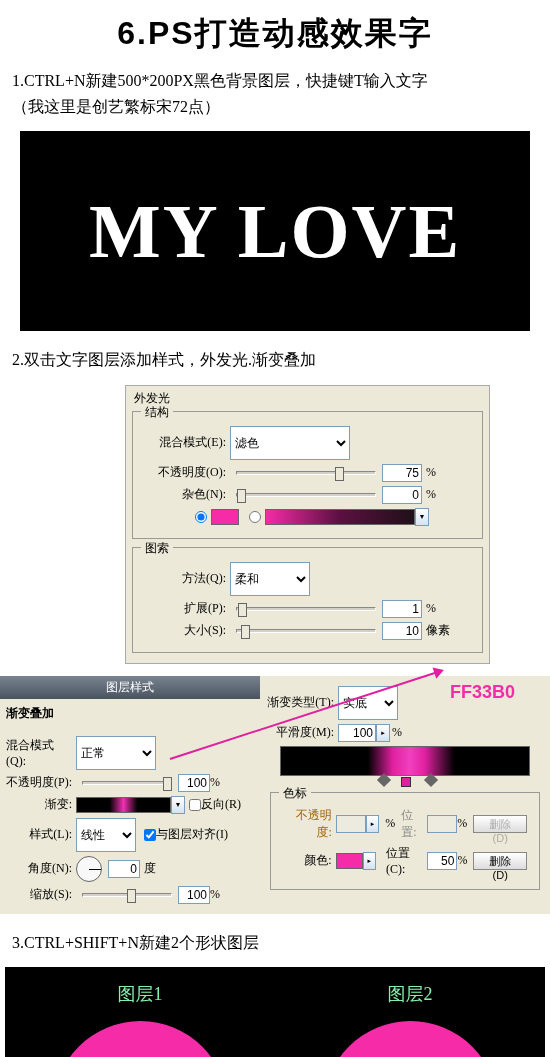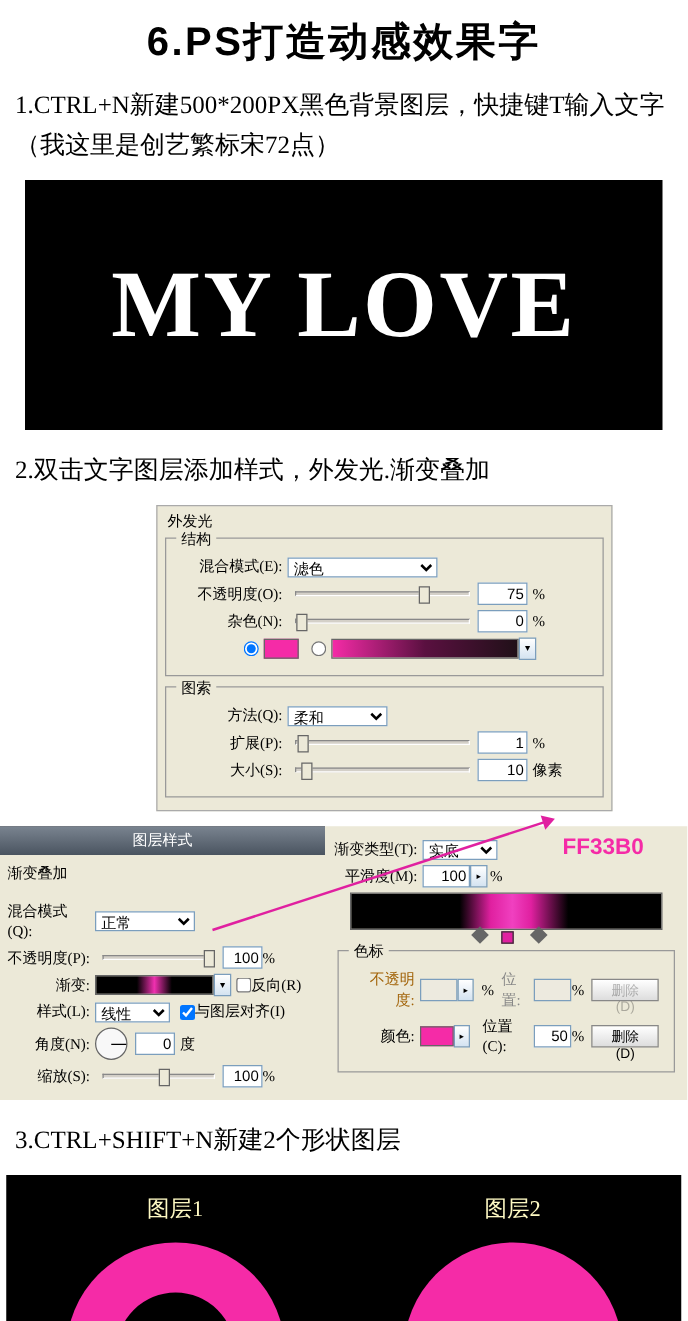--- a/index.html
+++ b/index.html
@@ -1,33 +1,33 @@
 <!DOCTYPE html>
 <html><head>
   <meta charset="utf-8">
   <style>
     * { margin: 0; padding: 0; box-sizing: border-box; }
     body { width: 550px; font-family: "SimSun", "宋体", serif; background: #fff; color: #000; font-size: 14px; }
     
     .title { text-align: center; font-size: 32px; font-weight: bold; font-family: "SimHei", "黑体", sans-serif; padding: 12px 0 8px; letter-spacing: 2px; }
     
-    .step-text { padding: 4px 12px; line-height: 1.6; font-size: 20px; }
+    .step-text { padding: 4px 12px; line-height: 1.6; font-size: 16px; }
     
     .canvas1 { width: 510px; height: 200px; margin: 8px auto 12px; background: #000; display: flex; align-items: center; justify-content: center; }
     .canvas1-text { color: #fff; font-family: "Times New Roman", serif; font-size: 76px; font-weight: bold; letter-spacing: 2px; }
     
     .panel { margin: 8px 60px 12px 125px; }
     .fieldset { border: 1px solid #999; margin: 2px 4px 8px; padding: 10px 12px 8px; position: relative; background: #ece9d8; }
     .fieldset legend { position: absolute; top: -8px; left: 8px; background: #ece9d8; padding: 0 4px; font-size: 12px; }
     .panel-wrap { background: #ece9d8; border: 1px solid #aaa; padding: 2px; }
     
     .row { display: flex; align-items: center; margin: 4px 0; font-size: 12px; }
     .row-label { width: 85px; text-align: right; padding-right: 4px; }
     
-    select.ctrl { height: 16px; font-size: 12px; border: 1px solid #7b9ebd; background: #fff; }
+    select.ctrl { height: 34px; font-size: 12px; border: 1px solid #7b9ebd; background: #fff; }
     input.num { width: 40px; height: 18px; font-size: 12px; border: 1px solid #7b9ebd; text-align: right; padding-right: 2px; }
     
     .slider { width: 140px; height: 4px; background: #d4d0c8; border-top: 1px solid #888; border-left: 1px solid #888; border-bottom: 1px solid #fff; border-right: 1px solid #fff; position: relative; margin: 0 6px; }
     .slider-thumb { position: absolute; top: -5px; width: 9px; height: 14px; background: #ece9d8; border: 1px solid #666; }
     
     .color-swatch { width: 28px; height: 16px; border: 1px solid #666; display: inline-block; }
     .gradient-swatch { width: 150px; height: 16px; border: 1px solid #666; display: inline-block; }
     
     .radio { width: 12px; height: 12px; }
     
@@ -49,21 +49,21 @@
     .gradient-editor { width: 250px; height: 30px; background: linear-gradient(to right, #000 0%, #000 35%, #e020a0 45%, #f040c0 52%, #e020a0 58%, #000 70%, #000 100%); border: 1px solid #666; position: relative; margin: 4px auto; }
     .stop-marker { position: absolute; width: 10px; height: 10px; bottom: -10px; }
     .stop-marker.diamond { background: #666; transform: rotate(45deg); }
     .stop-marker.house { background: #e020a0; border: 1px solid #333; bottom: -12px; }
     
     .btn-small { border: 1px solid #888; background: linear-gradient(#fff, #ddd); padding: 1px 8px; font-size: 11px; height: 18px; }
     
     
     .canvas3 { width: 540px; height: 280px; margin: 8px auto; background: #000; display: flex; position: relative; }
     .layer-cell { width: 50%; display: flex; flex-direction: column; align-items: center; justify-content: flex-start; padding-top: 15px; }
-    .layer-label { color: #fef9c3; font-size: 18px; font-family: "SimHei"; }
+    .layer-label { color: #86efac; font-size: 18px; font-family: "SimHei"; }
     .ring { width: 175px; height: 175px; border-radius: 50%; background: #f52ba7; margin-top: 15px; position: relative; }
     .ring::after { content: ''; position: absolute; width: 95px; height: 95px; background: #000; border-radius: 50%; top: 40px; left: 40px; }
     .circle { width: 175px; height: 175px; border-radius: 50%; background: #f52ba7; margin-top: 15px; }
     
     .chk { width: 12px; height: 12px; vertical-align: middle; }
     .rel-wrap { position: relative; }
   </style>
 </head>
 <body>
 
@@ -150,21 +150,21 @@
     </fieldset>
   </div>
 </div>
 
 <div class="ls-wrap rel-wrap">
   <div class="arrow-line"></div>
 
   <div class="ls-left">
     <div class="ls-title-bar">图层样式</div>
     <div class="ls-left-bg">
-      <div style="font-weight:normal;margin-bottom:14px;">渐变叠加</div>
+      <div style="font-weight:bold;margin-bottom:14px;">渐变叠加</div>
 
       <div class="row">
           <span style="width:70px;text-align:left;padding-right:4px;">混合模式(Q):</span>
         <select class="ctrl" style="width:80px;"><option>正常</option></select>
       </div>
 
       <div class="row">
           <span style="width:70px;text-align:right;padding-right:4px;">不透明度(P):</span>
         <div class="slider" style="width:90px;">
             <div class="slider-thumb" style="left:80px;"></div>

